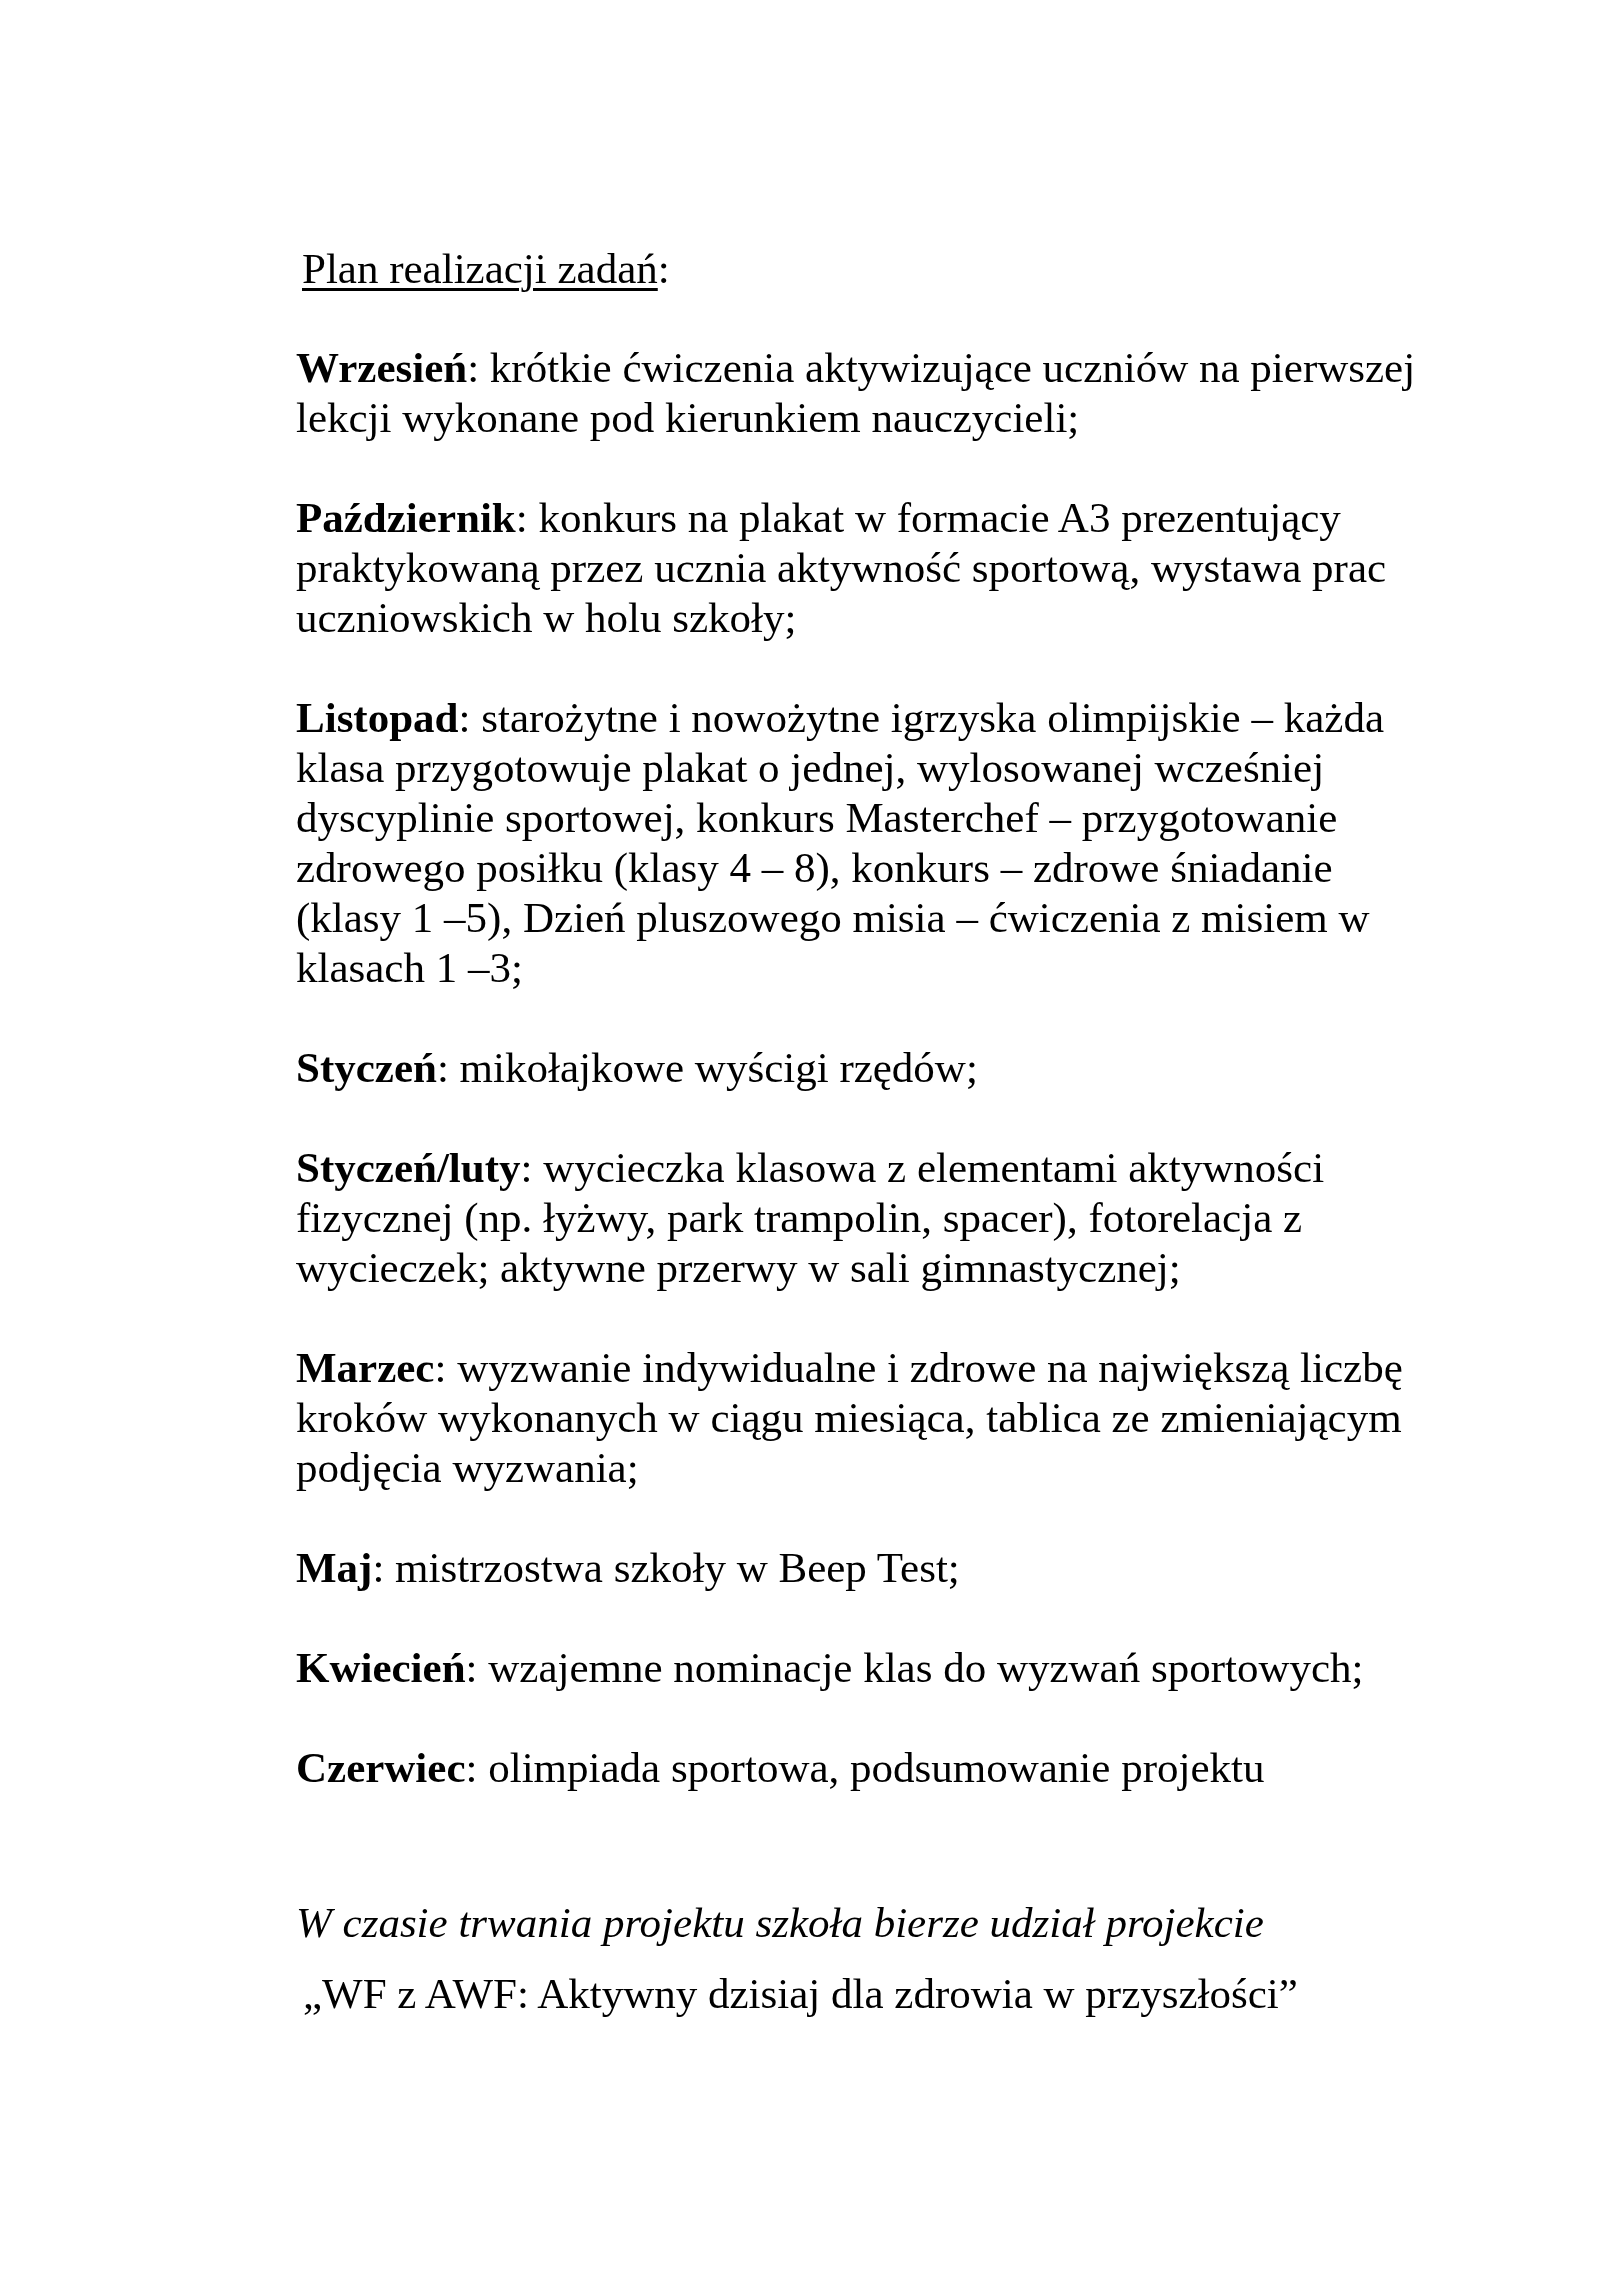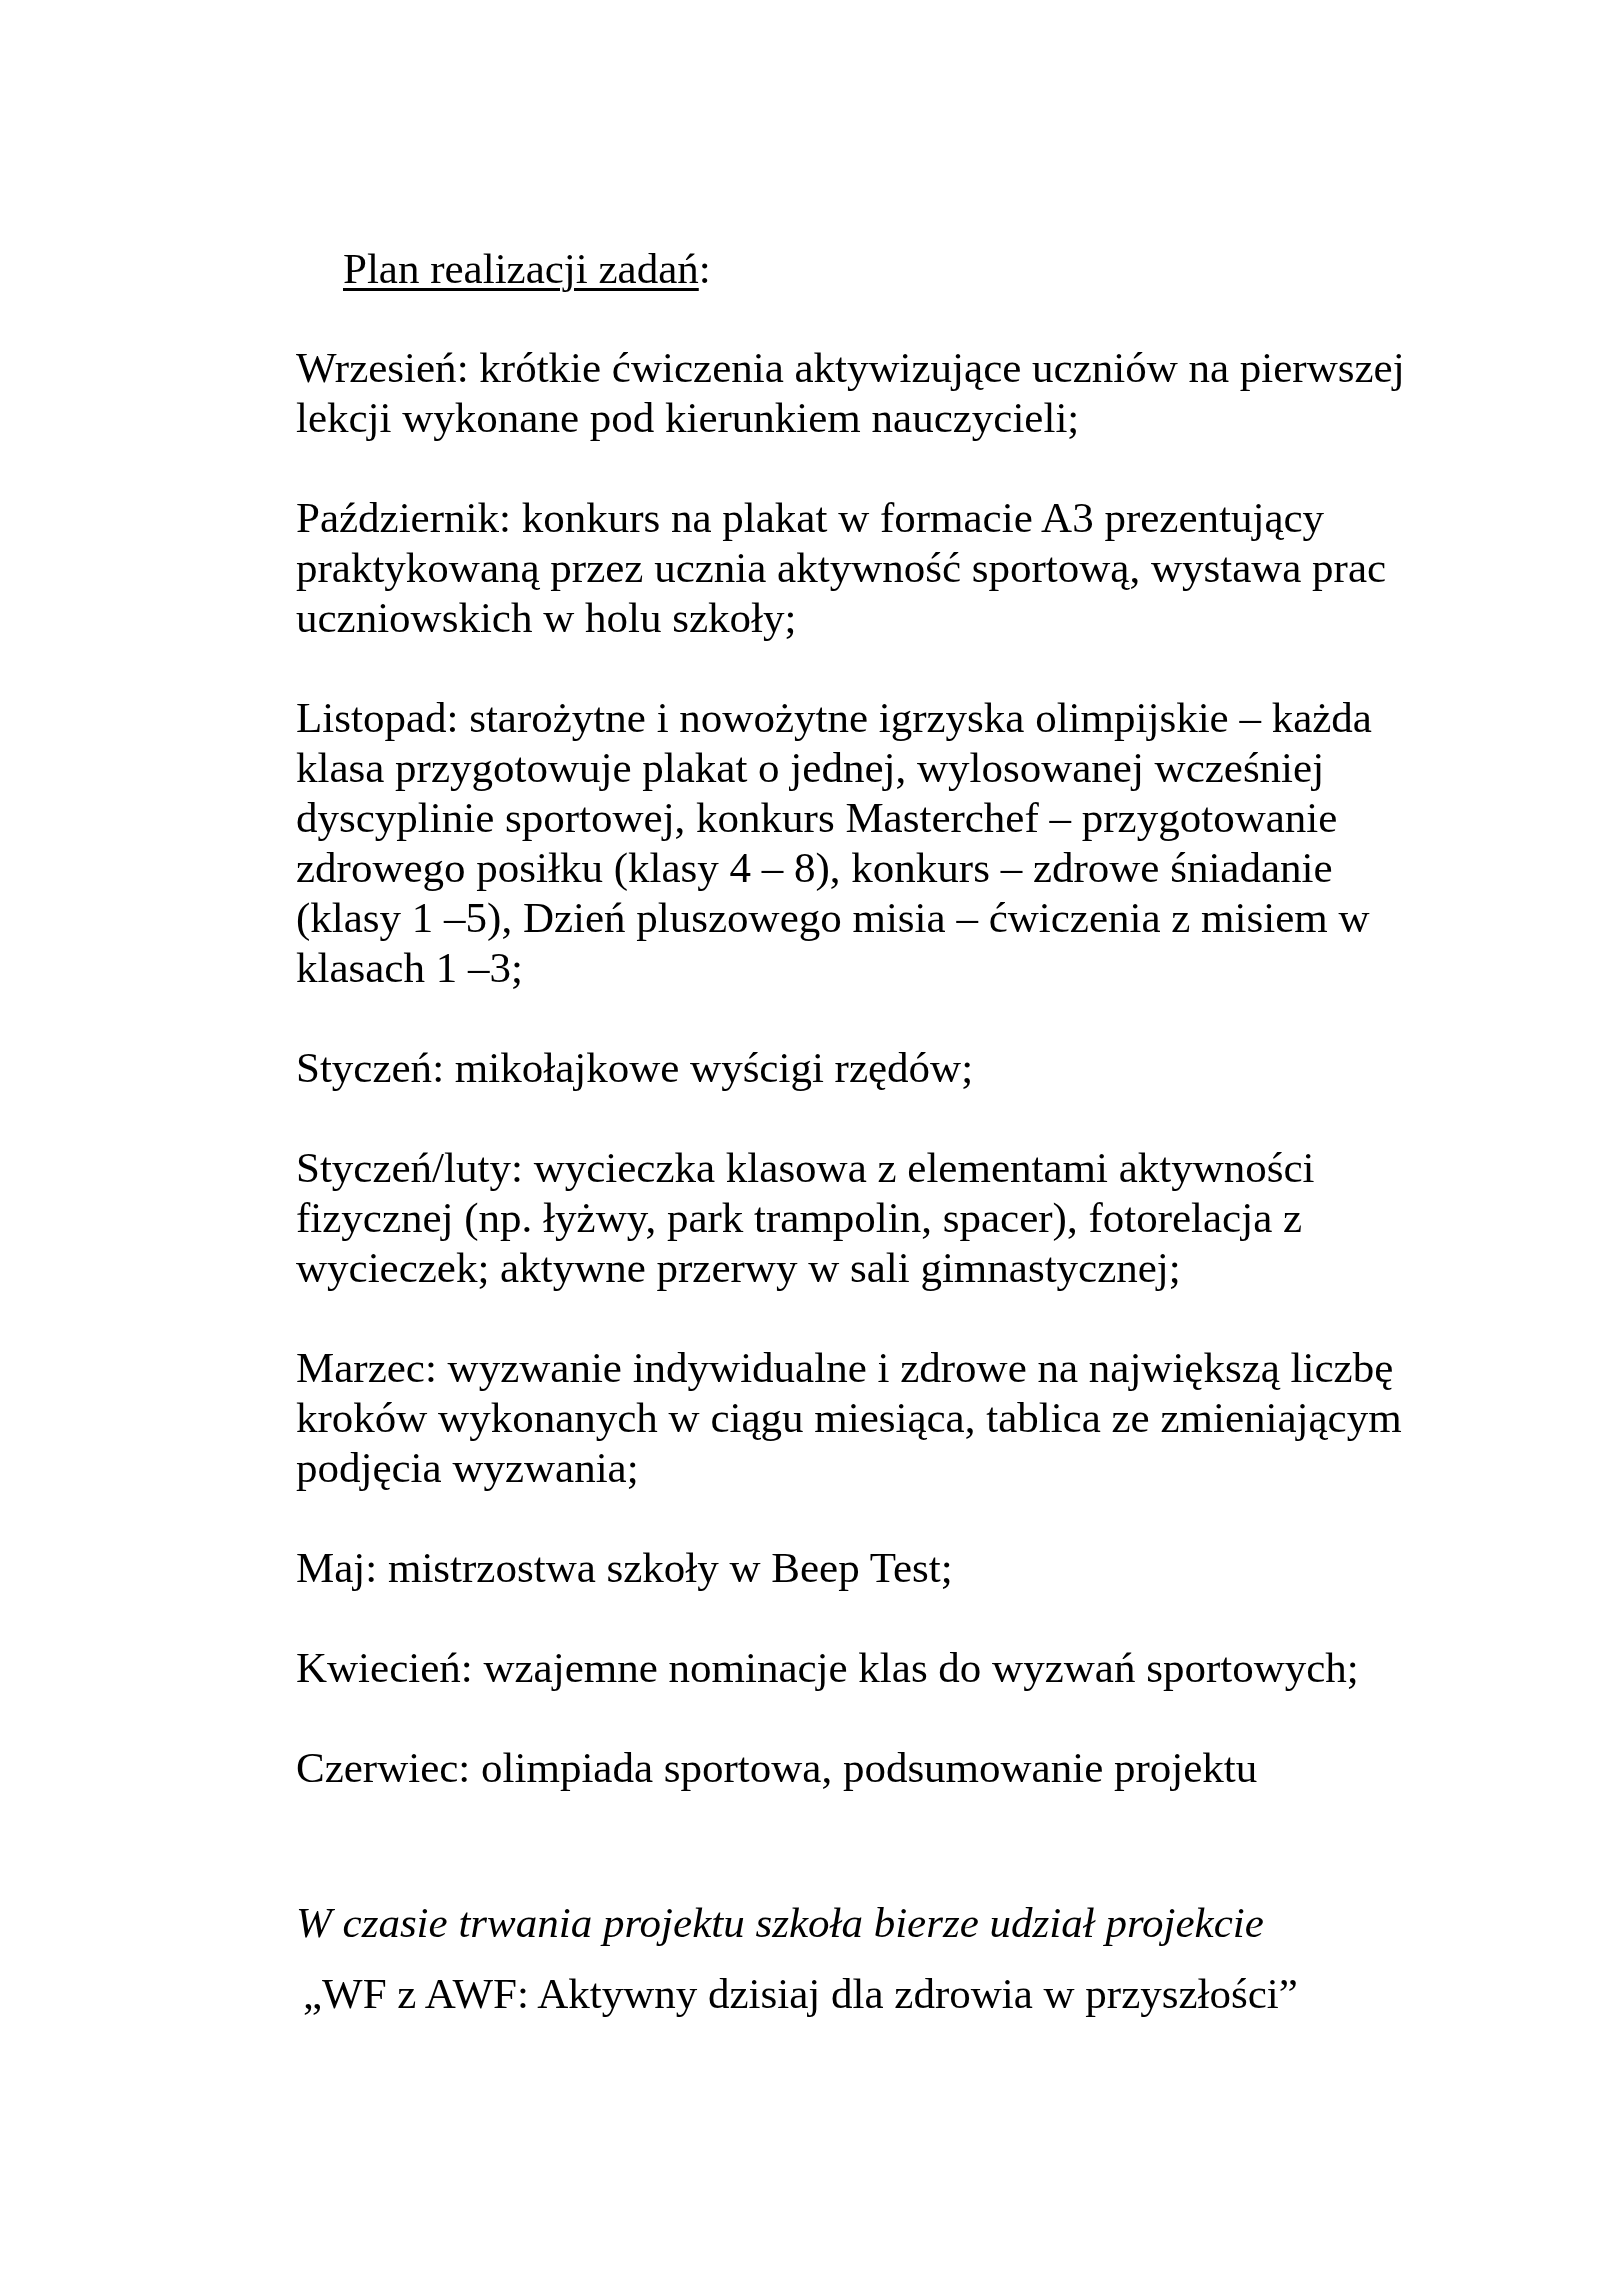--- a/index.html
+++ b/index.html
@@ -23,21 +23,20 @@
       height: 2293px;
       background: #ffffff;
     }
     .title {
       position: absolute;
       left: 302px;
       top: 244px;
       font-size: 43px;
       line-height: 50px;
       white-space: pre;
-      margin-left: 41px;
     }
     .title .u {
       text-decoration: underline;
       text-decoration-thickness: 2.7px;
       text-underline-offset: 4.5px;
     }
     .body {
       position: absolute;
       left: 296px;
       top: 343px;
@@ -46,21 +45,21 @@
       line-height: 50px;
     }
     .para {
       margin: 0 0 50px 0;
     }
     .para .line {
       display: block;
       white-space: pre;
     }
     .para b {
-      font-weight: normal;
+      font-weight: bold;
     }
     .closing {
       position: absolute;
       left: 296px;
       top: 1898px;
       font-size: 43px;
       line-height: 50px;
       white-space: pre;
       font-style: italic;
     }

